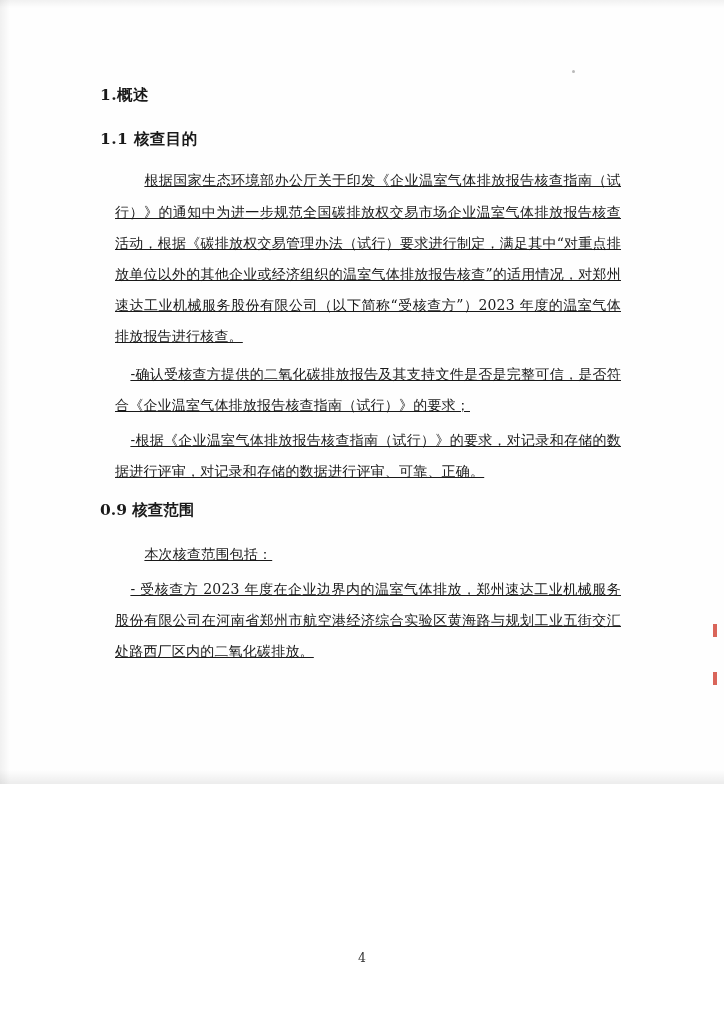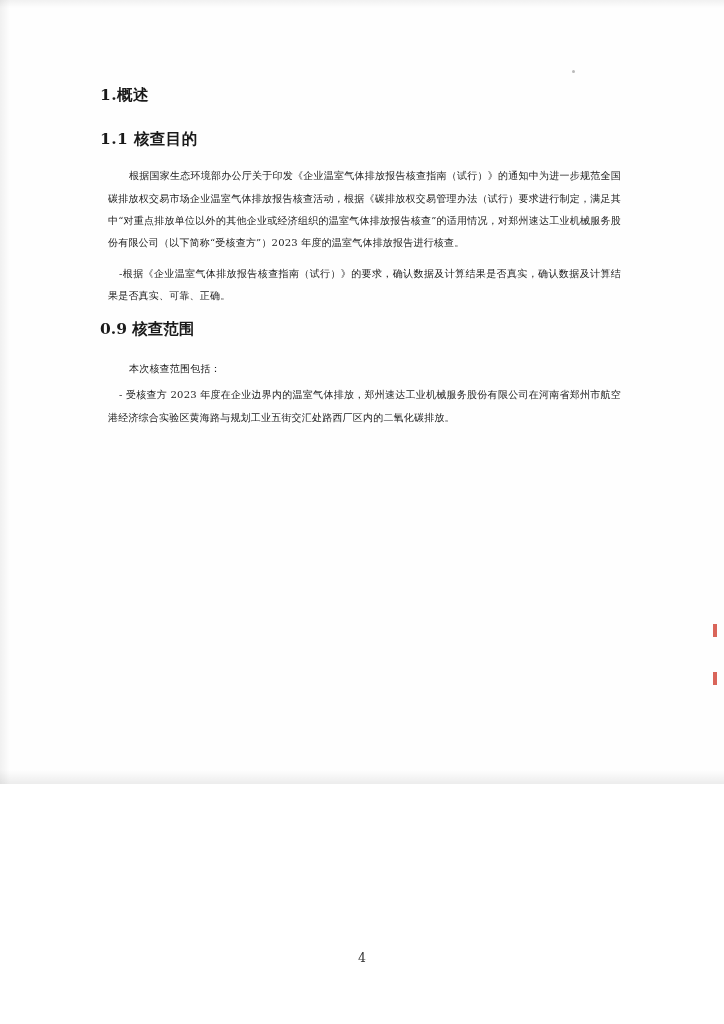--- a/index.html
+++ b/index.html
@@ -32,26 +32,27 @@
     font-size: 15.5px;
     letter-spacing: 0.4px;
     margin: 0 0 22px 0;
     line-height: 1.4;
   }
   .heading.sub {
     margin-top: 6px;
     margin-bottom: 16px;
   }
   .para {
-    font-size: 10px;
+    font-size: 14px;
     line-height: 2.23;
     text-align: justify;
     text-justify: inter-ideograph;
-    margin: 0 0 2px 8px;
+    margin: 0 0 2px 15px;
     letter-spacing: 0.2px;
+    text-decoration: underline;
   }
   .para.indent {
     text-indent: 2.1em;
   }
   .para.dash {
     text-indent: 1.1em;
   }
   .gap-small { height: 2px; }
   .h-12 {
     font-weight: bold;
@@ -125,24 +126,25 @@
 
     <div class="heading sub">1.1 核查目的</div>
 
     <p class="para indent">根据国家生态环境部办公厅关于印发《企业温室气体排放报告核查指南（试行）》的通知中为进一步规范全国碳排放权交易市场企业温室气体排放报告核查活动，根据《碳排放权交易管理办法（试行）要求进行制定，满足其中“对重点排放单位以外的其他企业或经济组织的温室气体排放报告核查”的适用情况，对郑州速达工业机械服务股份有限公司（以下简称“受核查方”）2023 年度的温室气体排放报告进行核查。</p>
 
     <div class="gap-small"></div>
 
 
     <div class="gap-small"></div>
 
+    <p class="para dash">-确认受核查方提供的二氧化碳排放报告及其支持文件是否是完整可信，是否符合《企业温室气体排放报告核查指南（试行）》的要求；</p>
 
     <div class="gap-small"></div>
 
-    <p class="para dash">-根据《企业温室气体排放报告核查指南（试行）》的要求，确认数据及计算结果是否真实，确认数据及计算结果是否真实、可靠、正确。</p>
+    <p class="para dash">-根据《企业温室气体排放报告核查指南（试行）》的要求，对记录和存储的数据进行评审，对记录和存储的数据进行评审、可靠、正确。</p>
 
     <div class="h-12">0.9 核查范围</div>
 
     <p class="para indent">本次核查范围包括：</p>
 
     <div class="gap-small"></div>
 
     <p class="para dash">- 受核查方 2023 年度在企业边界内的温室气体排放，郑州速达工业机械服务股份有限公司在河南省郑州市航空港经济综合实验区黄海路与规划工业五街交汇处路西厂区内的二氧化碳排放。</p>
 
   </div>

